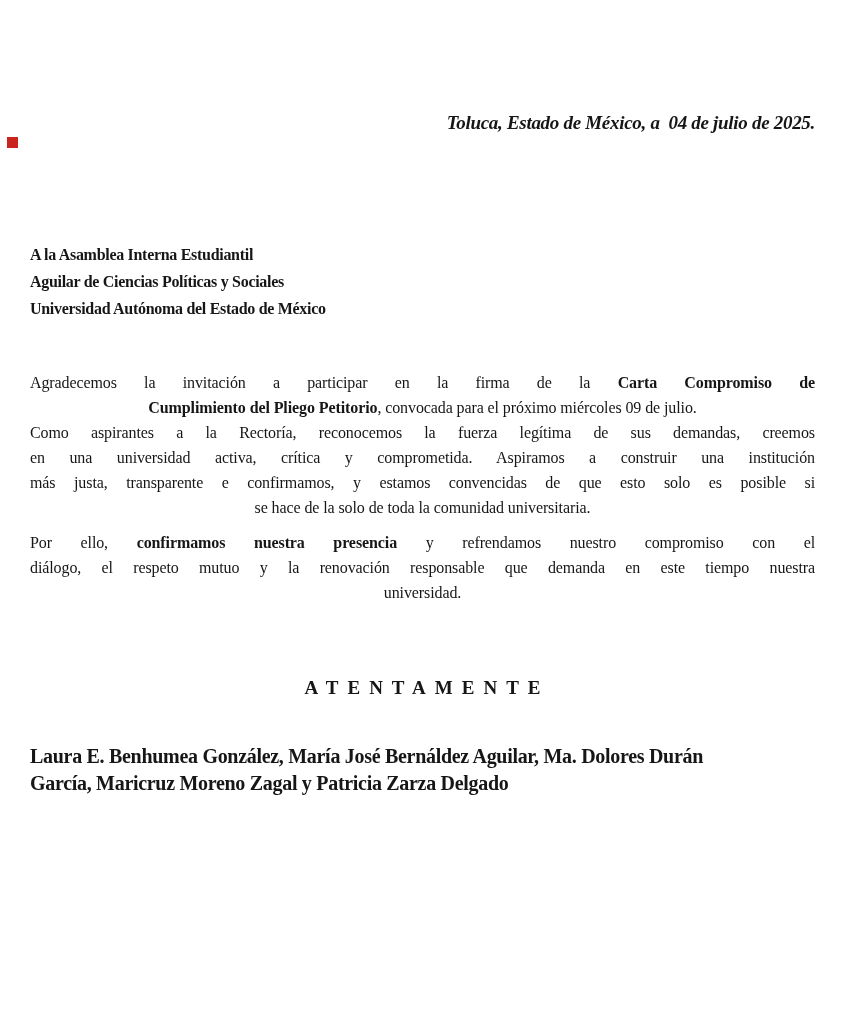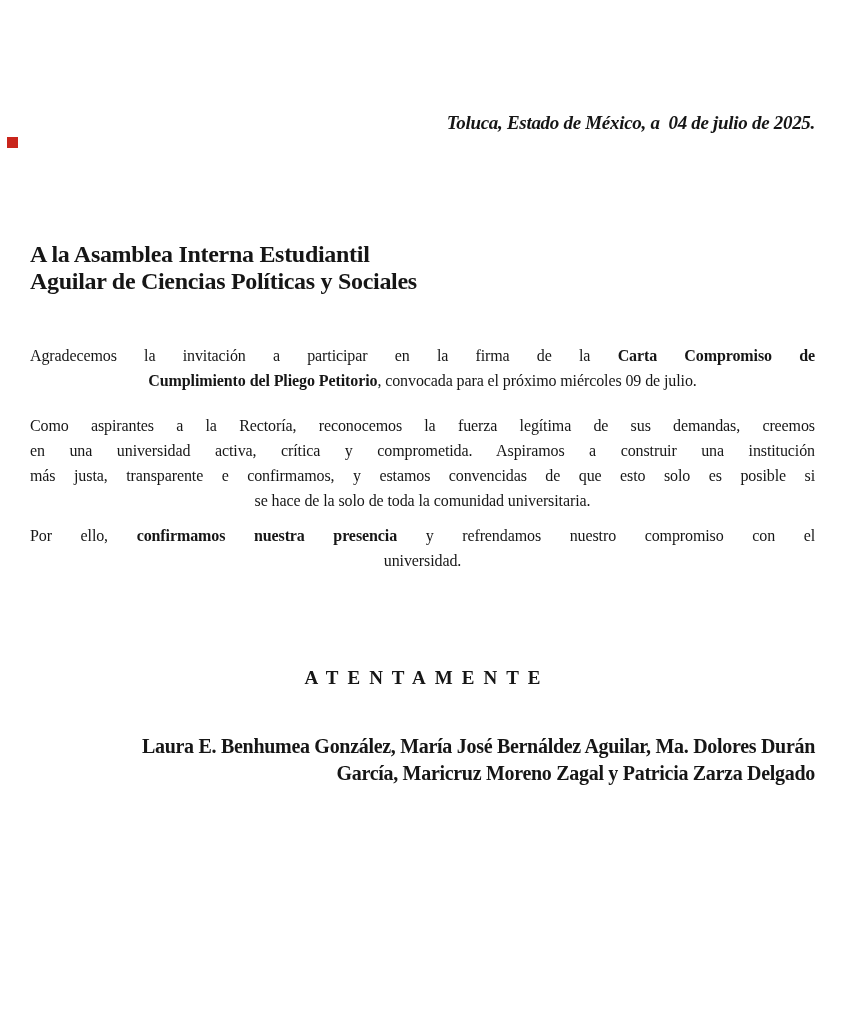--- a/index.html
+++ b/index.html
@@ -37,49 +37,49 @@
     font-weight: bold;
     font-size: 19px;
     line-height: 26px;
     letter-spacing: -0.3px;
     white-space: pre; 
     font-style: italic;
   }
   .recipient {
     margin-top: 105px;
     font-weight: bold;
-    font-size: 24px;
+    font-size: 16px;
     line-height: 27px;
     letter-spacing: -0.3px;
   }
   .para {
     font-size: 16px;
     line-height: 25px;
     letter-spacing: -0.1px;
   }
   .para .line { text-align: center; }
   .para .line.just {
     text-align: justify;
     text-align-last: justify;
   }
   .p-1 { margin-top: 48px; }
-  .p-2 { margin-top: 20px; }
+  .p-2 { }
   .p-3 { margin-top: 10px; }
   .closing {
-    margin-top: 92px;
+    margin-top: 70px;
     text-align: center;
     font-weight: bold;
     font-size: 19px;
     line-height: 26px;
     letter-spacing: 9px;
     padding-left: 9px; 
   }
   .signatories {
     margin-top: 42px;
-    text-align: right;
+    text-align: left;
     font-weight: bold;
     font-size: 20px;
     line-height: 27px;
     letter-spacing: -0.3px;
   }
   b { font-weight: bold; }
 </style>
 </head>
 <body>
 
@@ -87,35 +87,37 @@
 
   <div class="marker" style="background: rgb(201, 37, 28);"></div>
 
   <div class="content">
 
     <div class="date">Toluca, Estado de México, a  04 de julio de 2025.</div>
 
     <div class="recipient">
       <div>A la Asamblea Interna Estudiantil</div>
       <div>Aguilar de Ciencias Políticas y Sociales</div>
+      <div>Universidad Autónoma del Estado de México</div>
     </div>
 
     <div>
         <div class="para p-1">
           <div class="line just"><span>Agradecemos la invitación a participar en la firma de la </span><b>Carta Compromiso de</b></div>
           <div class="line"><b>Cumplimiento del Pliego Petitorio</b><span>, convocada para el próximo miércoles 09 de julio.</span></div>
         </div>
         <div class="para p-2">
           <div class="line just"><span>Como aspirantes a la Rectoría, reconocemos la fuerza legítima de sus demandas, creemos</span></div>
           <div class="line just"><span>en una universidad activa, crítica y comprometida. Aspiramos a construir una institución</span></div>
           <div class="line just"><span>más justa, transparente e confirmamos, y estamos convencidas de que esto solo es posible si</span></div>
           <div class="line"><span>se hace de la solo de toda la comunidad universitaria.</span></div>
         </div>
         <div class="para p-3">
           <div class="line just"><span>Por ello, </span><b>confirmamos nuestra presencia</b><span> y refrendamos nuestro compromiso con el</span></div>
+          <div class="line just"><span>diálogo, el respeto mutuo y la renovación responsable que demanda en este tiempo nuestra</span></div>
           <div class="line"><span>universidad.</span></div>
         </div>
       </div>
 
     <div class="closing">ATENTAMENTE</div>
 
     <div class="signatories">
       <div>Laura E. Benhumea González, María José Bernáldez Aguilar, Ma. Dolores Durán</div>
       <div>García, Maricruz Moreno Zagal y Patricia Zarza Delgado</div>
     </div>

